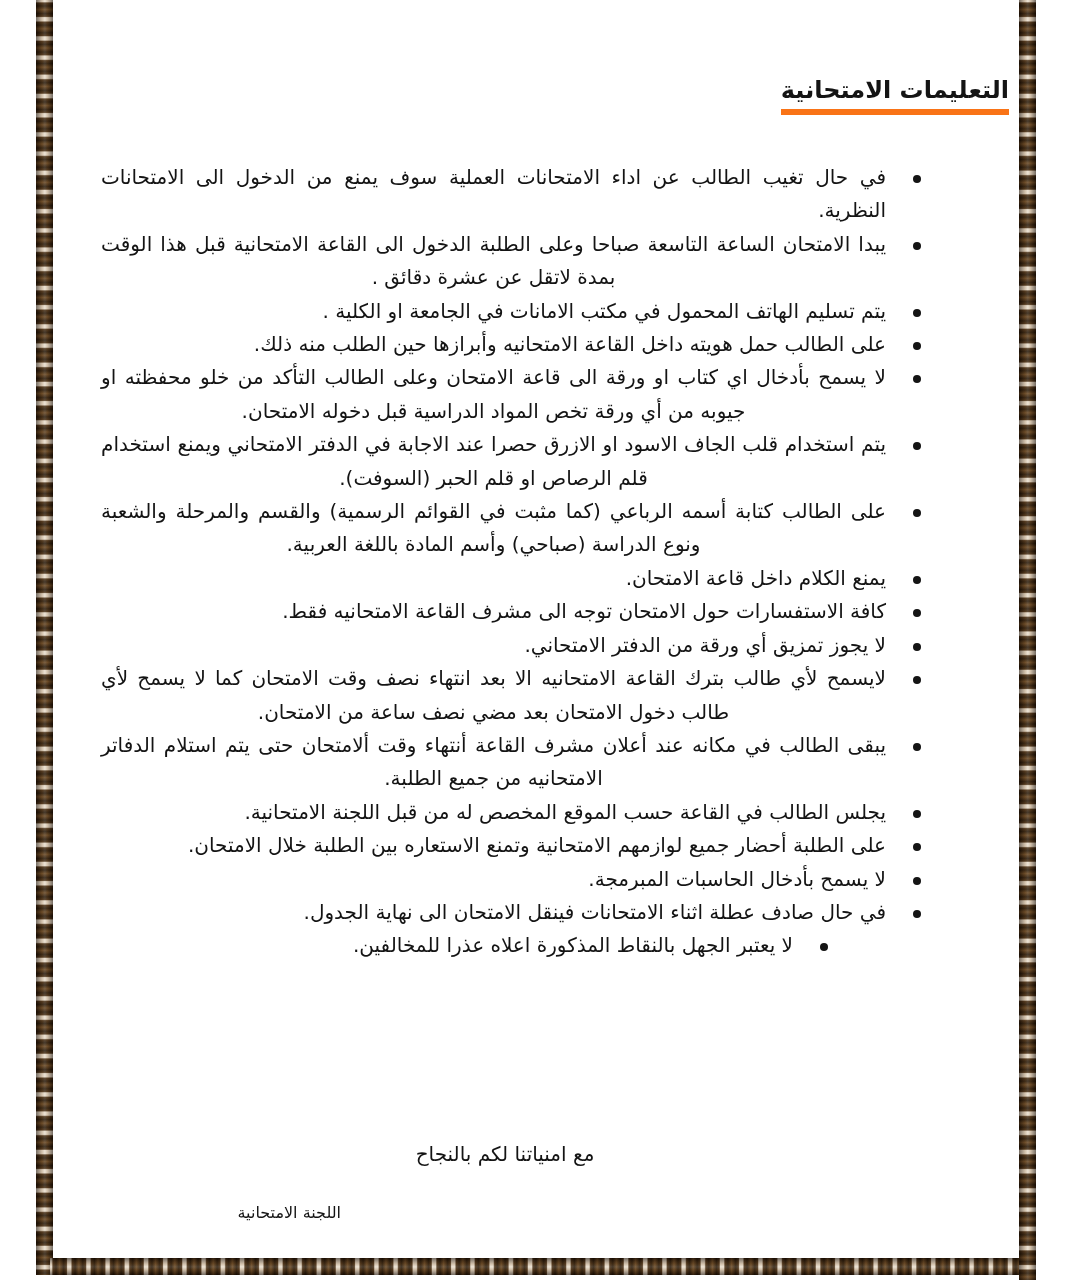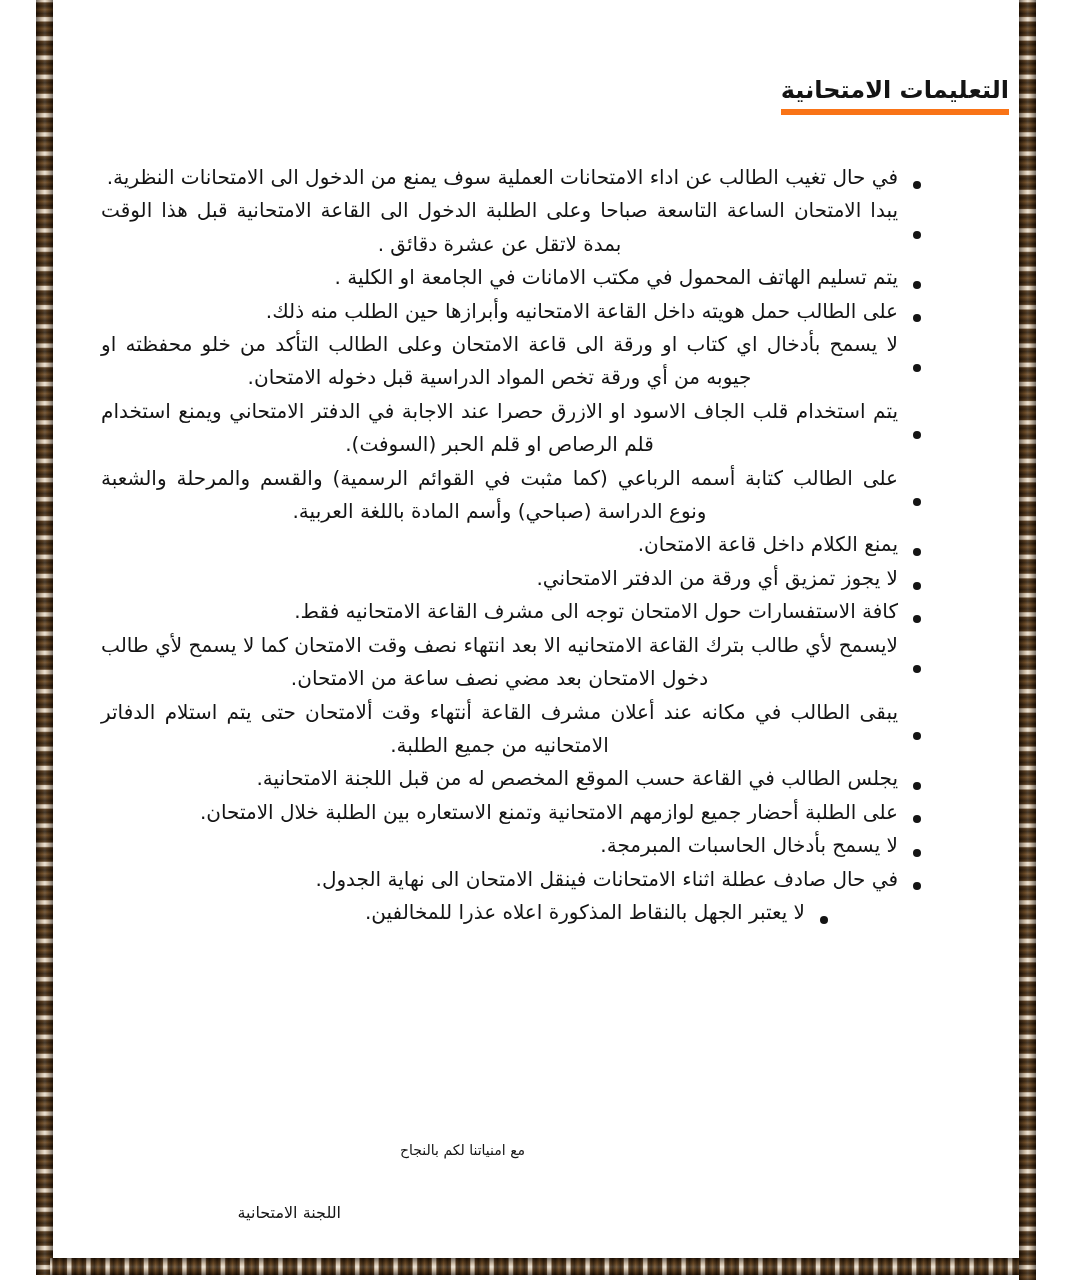--- a/index.html
+++ b/index.html
@@ -57,22 +57,22 @@
   .list {
     position: absolute;
     top: 161px; right: 150px;
     width: 820px;
     margin: 0; padding: 0;
     list-style: none;
   }
   .item {
     display: flex;
     direction: rtl;
-    gap: 15px;
-    align-items: center;
+    gap: 27px;
+    align-items: flex-start;
   }
   .dot {
     flex: 0 0 auto;
     width: 8px; height: 8px;
     border-radius: 50%;
     background: #141414;
     margin-top: 14px;
   }
   .txt {
     flex: 1;
@@ -81,22 +81,22 @@
     text-align: justify;
     text-align-last: right;
   }
   .item.center-last .txt { text-align-last: center; }
   .item.indented { margin-right: 93px; }
 
   
   .closing {
     position: absolute;
     top: 1142px; left: 400px; width: 210px;
-    font-size: 14px;
-    text-align: left;
+    font-size: 20px;
+    text-align: center;
     white-space: nowrap;
   }
   .signature {
     position: absolute;
     top: 1203px; right: 730px;
     font-size: 16px;
     white-space: nowrap;
   }
 </style>
 </head>
@@ -138,25 +138,25 @@
       <li class="item center-last">
         <span class="dot"></span>
         <span class="txt">على الطالب كتابة أسمه الرباعي (كما مثبت في القوائم الرسمية) والقسم والمرحلة والشعبة ونوع الدراسة (صباحي) وأسم المادة باللغة العربية.</span>
       </li>
       <li class="item">
         <span class="dot"></span>
         <span class="txt">يمنع الكلام داخل قاعة الامتحان.</span>
       </li>
       <li class="item">
         <span class="dot"></span>
-        <span class="txt">لا يجوز تمزيق أي ورقة من الدفتر الامتحاني.</span>
+        <span class="txt">كافة الاستفسارات حول الامتحان توجه الى مشرف القاعة الامتحانيه فقط.</span>
       </li>
       <li class="item">
         <span class="dot"></span>
-        <span class="txt">كافة الاستفسارات حول الامتحان توجه الى مشرف القاعة الامتحانيه فقط.</span>
+        <span class="txt">لا يجوز تمزيق أي ورقة من الدفتر الامتحاني.</span>
       </li>
       <li class="item center-last">
         <span class="dot"></span>
         <span class="txt">لايسمح لأي طالب بترك القاعة الامتحانيه الا بعد انتهاء نصف وقت الامتحان كما لا يسمح لأي طالب دخول الامتحان بعد مضي نصف ساعة من الامتحان.</span>
       </li>
       <li class="item center-last">
         <span class="dot"></span>
         <span class="txt">يبقى الطالب في مكانه عند أعلان مشرف القاعة أنتهاء وقت ألامتحان حتى يتم استلام الدفاتر الامتحانيه من جميع الطلبة.</span>
       </li>
       <li class="item">

